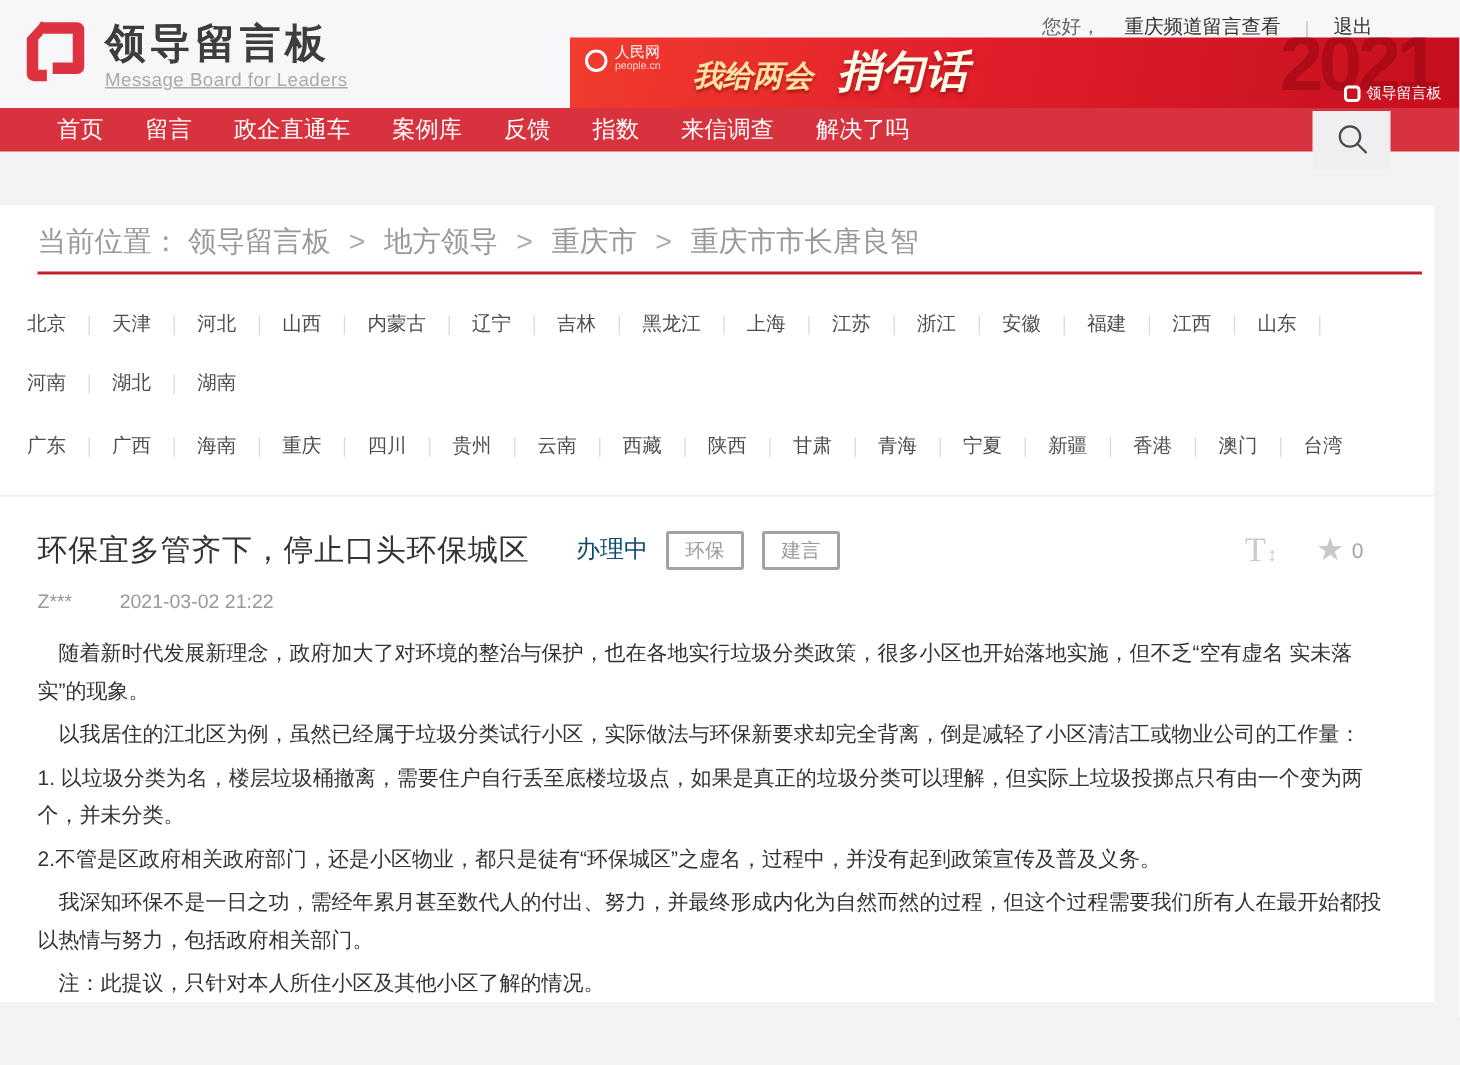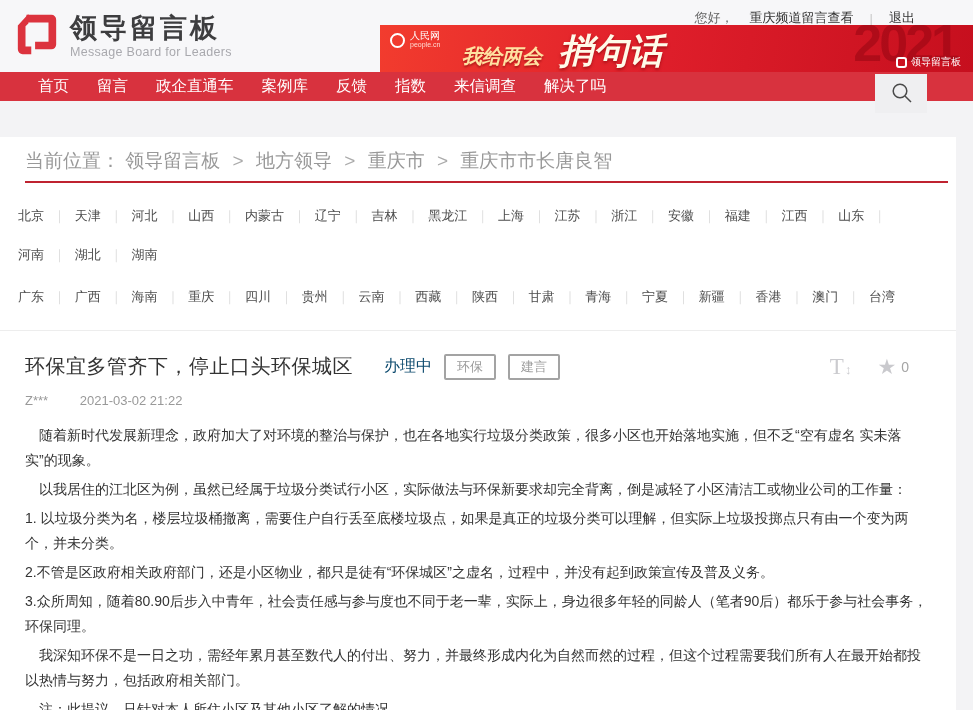--- a/index.html
+++ b/index.html
@@ -9,40 +9,40 @@
     background: #f3f3f5;
     font-family: "Liberation Sans", "DejaVu Sans", sans-serif;
     -webkit-font-smoothing: antialiased;
   }
 
   
   .topbar { position: relative; width: 973px; height: 72px; background: #f7f7f9; }
   .logo { position: absolute; left: 14px; top: 11px; display: flex; align-items: center; cursor: pointer; }
   .logo-icon { margin-right: 10px; }
   .logo-cn { font-size: 27px; font-weight: bold; color: #3d3d3f; letter-spacing: 3px; line-height: 30px; }
-  .logo-en { font-size: 12.5px; color: #a9a9ae; margin-top: 2px; letter-spacing: .3px; }
+  .logo-en { font-size: 12.5px; color: #a9a9ae; margin-top: 2px; letter-spacing: .3px; text-decoration: underline; }
 
   .account { position: absolute; top: 9px; right: 58px; display: flex; align-items: center; gap: 16px;
              font-size: 13px; color: #666; }
   .account .acct-link { color: #333; cursor: pointer; text-decoration: none; }
   .account .acct-div { color: #c9c9c9; }
 
   
   .banner { position: absolute; left: 380px; top: 25px; width: 593px; height: 47px; overflow: hidden;
             cursor: pointer;
             background: linear-gradient(100deg, #f23c2e 0%, #e01f2b 45%, #c60f1e 100%); }
   .banner-year { position: absolute; right: 16px; top: -12px; font-size: 52px; font-weight: bold; 
                  letter-spacing: -3px; color: rgba(150,5,18,.55); }
   .banner-people { position: absolute; left: 10px; top: 6px; display: flex; align-items: center; gap: 5px; color: #fff; }
   .people-circle { width: 15px; height: 15px; border: 2px solid #fff; border-radius: 50%; }
   .people-name { font-size: 10px; line-height: 10px; }
   .people-sub { font-size: 7px; line-height: 8px; color: #ffd9d0; }
   .banner-slogan { position: absolute; left: 82px; top: 3px; white-space: nowrap; font-style: italic; font-weight: bold; }
   .slogan-a { font-size: 20px; color: #ffe2a2; text-shadow: 0 2px 2px rgba(110,0,5,.45); }
-  .slogan-b { font-size: 35px; color: #fffbe9; margin-left: 12px; text-shadow: 0 2px 3px rgba(110,0,5,.5); }
+  .slogan-b { font-size: 29px; color: #fffbe9; margin-left: 12px; text-shadow: 0 2px 3px rgba(110,0,5,.5); }
   .banner-brand { position: absolute; right: 12px; bottom: 3px; display: flex; align-items: center; gap: 4px; color: #fff; }
   .brand-box { width: 11px; height: 11px; border: 2px solid #fff; border-radius: 3px; }
   .brand-name { font-size: 10px; }
 
   
   .nav { position: relative; width: 973px; height: 29px; background: #d8323e; }
   .nav ul { list-style: none; margin: 0; padding: 0 0 0 38px; height: 100%; display: flex; align-items: center; gap: 28px; }
   .nav li { color: #fff; font-size: 15.5px; cursor: pointer; white-space: nowrap; }
   .search-btn { position: absolute; right: 46px; top: 2px; width: 52px; height: 39px; background: #efeff1;
                 display: flex; align-items: center; justify-content: center; cursor: pointer; border: 0; }
@@ -190,19 +190,18 @@
     <div class="meta">
       <span>Z***</span>
       <span class="date">2021-03-02 21:22</span>
     </div>
 
     <div class="post-body">
       <p>　随着新时代发展新理念，政府加大了对环境的整治与保护，也在各地实行垃圾分类政策，很多小区也开始落地实施，但不乏“空有虚名 实未落实”的现象。</p>
       <p>　以我居住的江北区为例，虽然已经属于垃圾分类试行小区，实际做法与环保新要求却完全背离，倒是减轻了小区清洁工或物业公司的工作量：</p>
       <p>1. 以垃圾分类为名，楼层垃圾桶撤离，需要住户自行丢至底楼垃圾点，如果是真正的垃圾分类可以理解，但实际上垃圾投掷点只有由一个变为两个，并未分类。</p>
       <p>2.不管是区政府相关政府部门，还是小区物业，都只是徒有“环保城区”之虚名，过程中，并没有起到政策宣传及普及义务。</p>
-      <p>3.众所周知，随着80.90后步入中青年，社会责任感与参与度也不同于老一辈，实际上，身边很多年轻的同龄人（笔者90后）都乐于参与社会事务，环保同理。</p>
       <p>　我深知环保不是一日之功，需经年累月甚至数代人的付出、努力，并最终形成内化为自然而然的过程，但这个过程需要我们所有人在最开始都投以热情与努力，包括政府相关部门。</p>
       <p>　注：此提议，只针对本人所住小区及其他小区了解的情况。</p>
     </div>
   </div>
 
 </div>
 
 </body></html>

